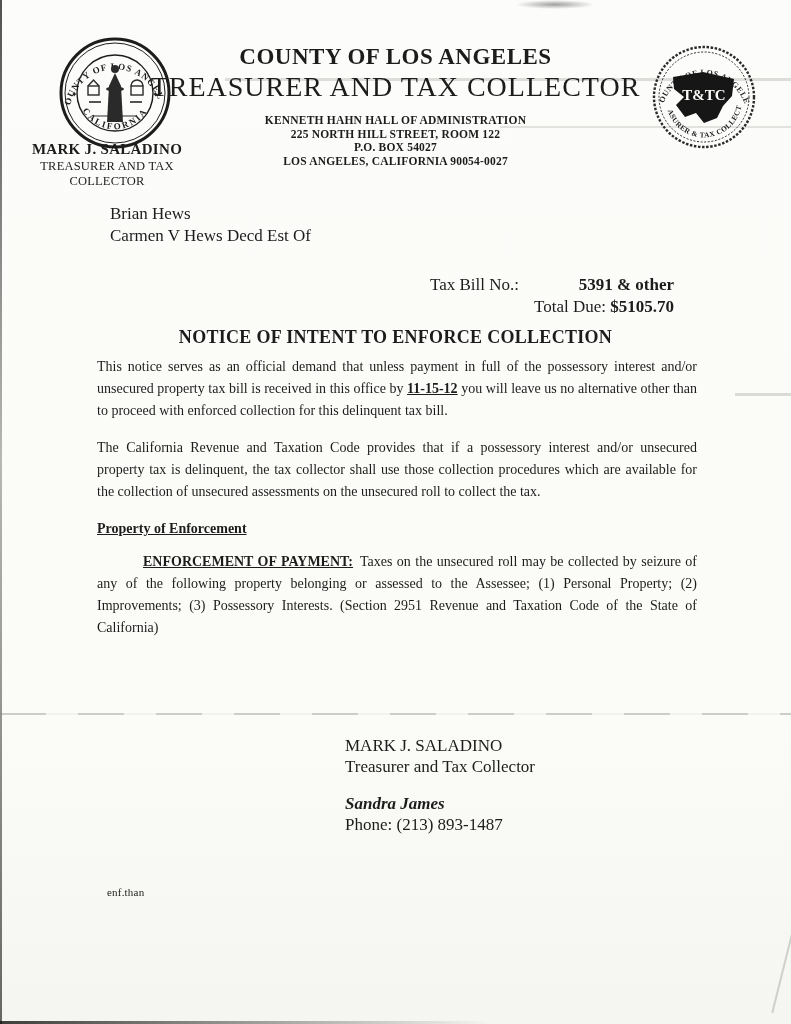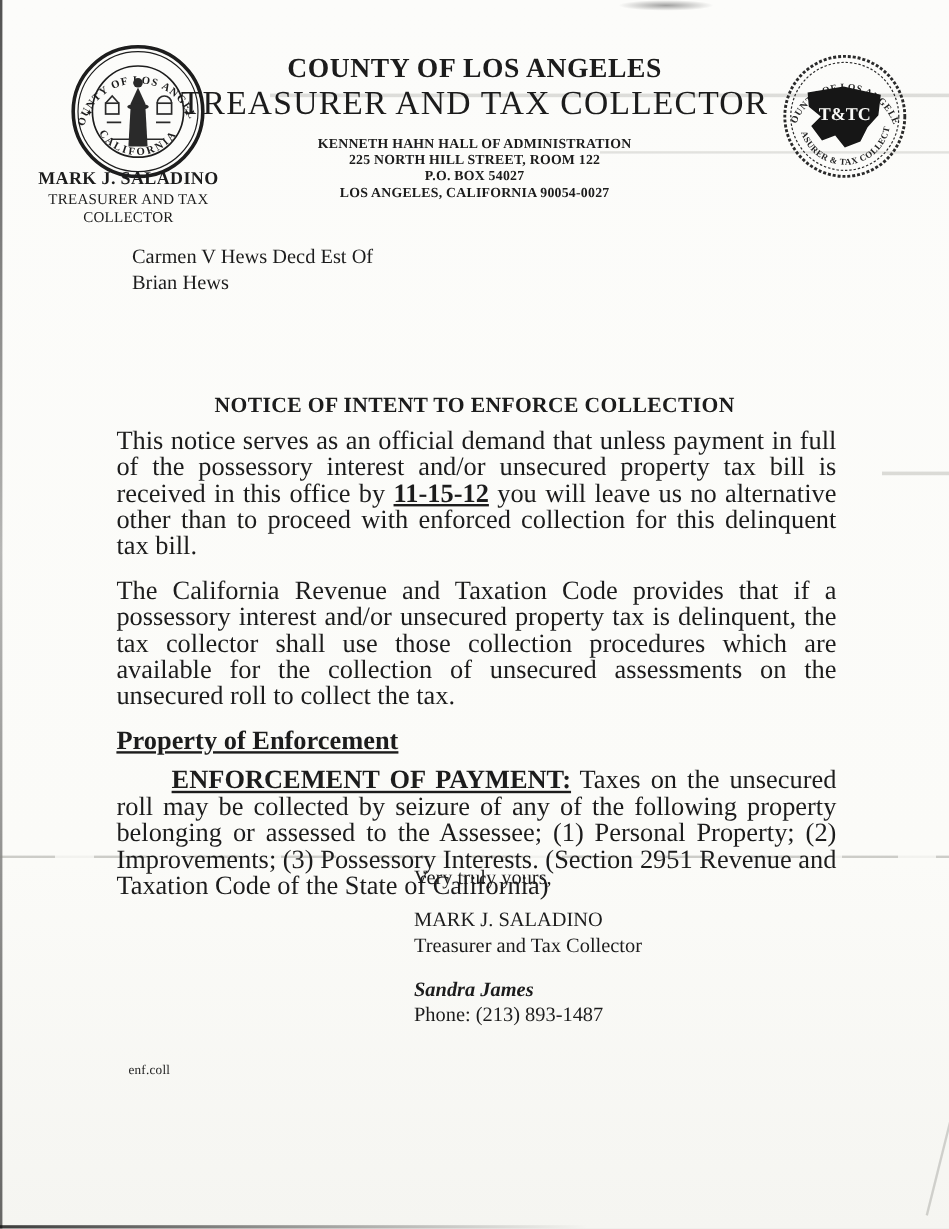--- a/index.html
+++ b/index.html
@@ -37,21 +37,21 @@
   .official-name{font-size:15px;font-weight:bold;letter-spacing:.3px;}
   .official-title{font-size:12.5px;margin-top:1px;letter-spacing:.2px;}
   
   .recipient{position:absolute;left:110px;top:203px;font-size:17px;line-height:21.5px;}
   .bill-info{position:absolute;left:430px;top:274px;width:244px;font-size:17px;line-height:22px;}
   .bill-row1{display:flex;justify-content:space-between;}
   .bill-row2{text-align:right;}
   .notice-title{position:absolute;left:0;top:327px;width:100%;text-align:center;
     font-size:18px;font-weight:bold;letter-spacing:.3px;}
   .bodytext{position:absolute;left:97px;top:356px;width:600px;
-    font-size:22px;line-height:22px;text-align:justify;}
+    font-size:14px;line-height:22px;text-align:justify;}
   .bodytext p{margin:0 0 15px 0;}
   .u{text-decoration:underline;}
   .methods{font-weight:bold;text-decoration:underline;text-align:left;margin:6px 0 11px 0 !important;}
   .lead{margin-right:7px;margin-left:46px;}
   
   .signature{position:absolute;left:345px;top:721px;font-size:17px;line-height:21px;}
   .sig-gap-s{margin-top:14px;}
   .sig-gap-m{margin-top:16px;}
   .sig-name-script{font-weight:bold;font-style:italic;}
   .footer-code{position:absolute;left:107px;top:886px;font-size:11px;letter-spacing:.2px;}
@@ -134,37 +134,46 @@
       <div>LOS ANGELES, CALIFORNIA 90054-0027</div>
     </div>
   </div>
 
   <div class="official">
     <div class="official-name">MARK J. SALADINO</div>
     <div class="official-title">TREASURER AND TAX COLLECTOR</div>
   </div>
 
   <div class="recipient">
+    <div>Brian Hews</div>
     <div>Carmen V Hews Decd Est Of</div>
-    <div>Brian Hews</div>
   </div>
 
+  <div class="bill-info">
+    <div class="bill-row1">
+      <span>Tax Bill No.:</span>
+      <strong>5391 &amp; other</strong>
+    </div>
+    <div class="bill-row2">
+      <span>Total Due:</span>
+      <strong>$5105.70</strong>
+    </div>
+  </div>
 
   <div class="notice-title">NOTICE OF INTENT TO ENFORCE COLLECTION</div>
 
   <div class="bodytext">
     <p><span>This notice serves as an official demand that unless payment in full of the possessory interest and/or unsecured property tax bill is received in this office by</span> <strong class="u">11-15-12</strong> <span>you will leave us no alternative other than to proceed with enforced collection for this delinquent tax bill.</span></p>
     <p>The California Revenue and Taxation Code provides that if a possessory interest and/or unsecured property tax is delinquent, the tax collector shall use those collection procedures which are available for the collection of unsecured assessments on the unsecured roll to collect the tax.</p>
     <p class="methods">Property of Enforcement</p>
     <p><strong class="u lead">ENFORCEMENT OF PAYMENT:</strong><span>Taxes on the unsecured roll may be collected by seizure of any of the following property belonging or assessed to the Assessee; (1) Personal Property; (2) Improvements; (3) Possessory Interests. (Section 2951 Revenue and Taxation Code of the State of California)</span></p>
   </div>
 
   <div class="signature">
-    <p>Very truly yours,</p>
     <p class="sig-gap-s">MARK J. SALADINO</p>
     <p>Treasurer and Tax Collector</p>
     <p class="sig-gap-m sig-name-script">Sandra James</p>
     <p>Phone: (213) 893-1487</p>
   </div>
 
-  <div class="footer-code">enf.coll</div>
+  <div class="footer-code">enf.than</div>
 
 </div>
 
 </body></html>

